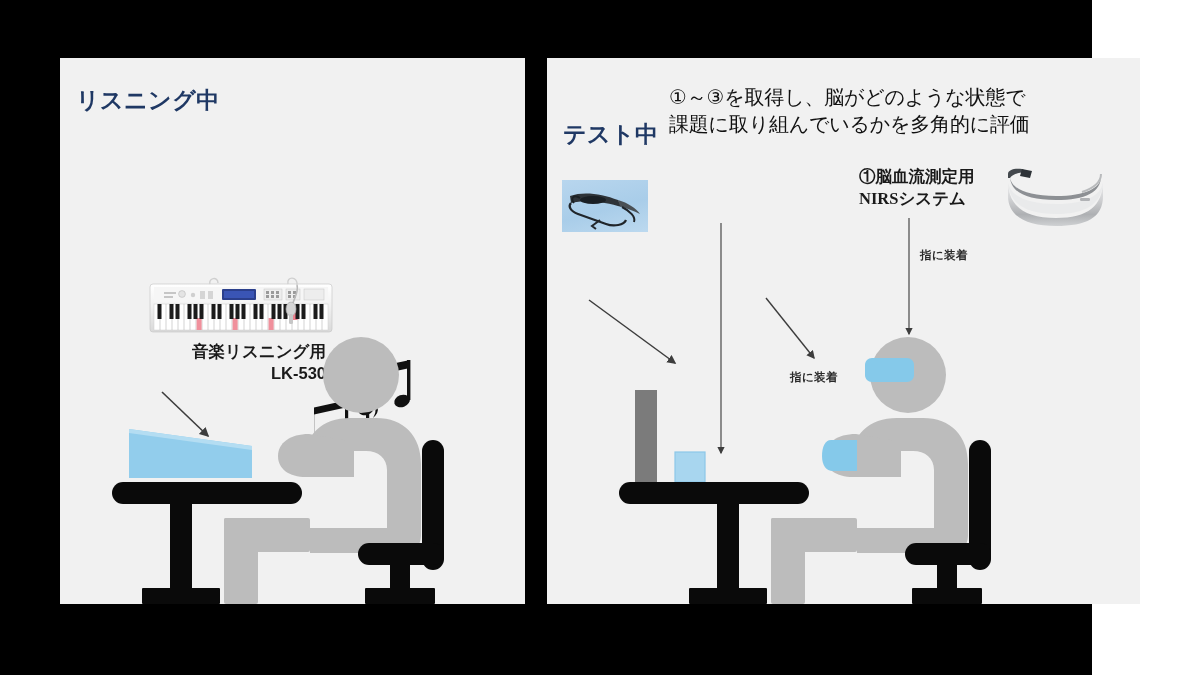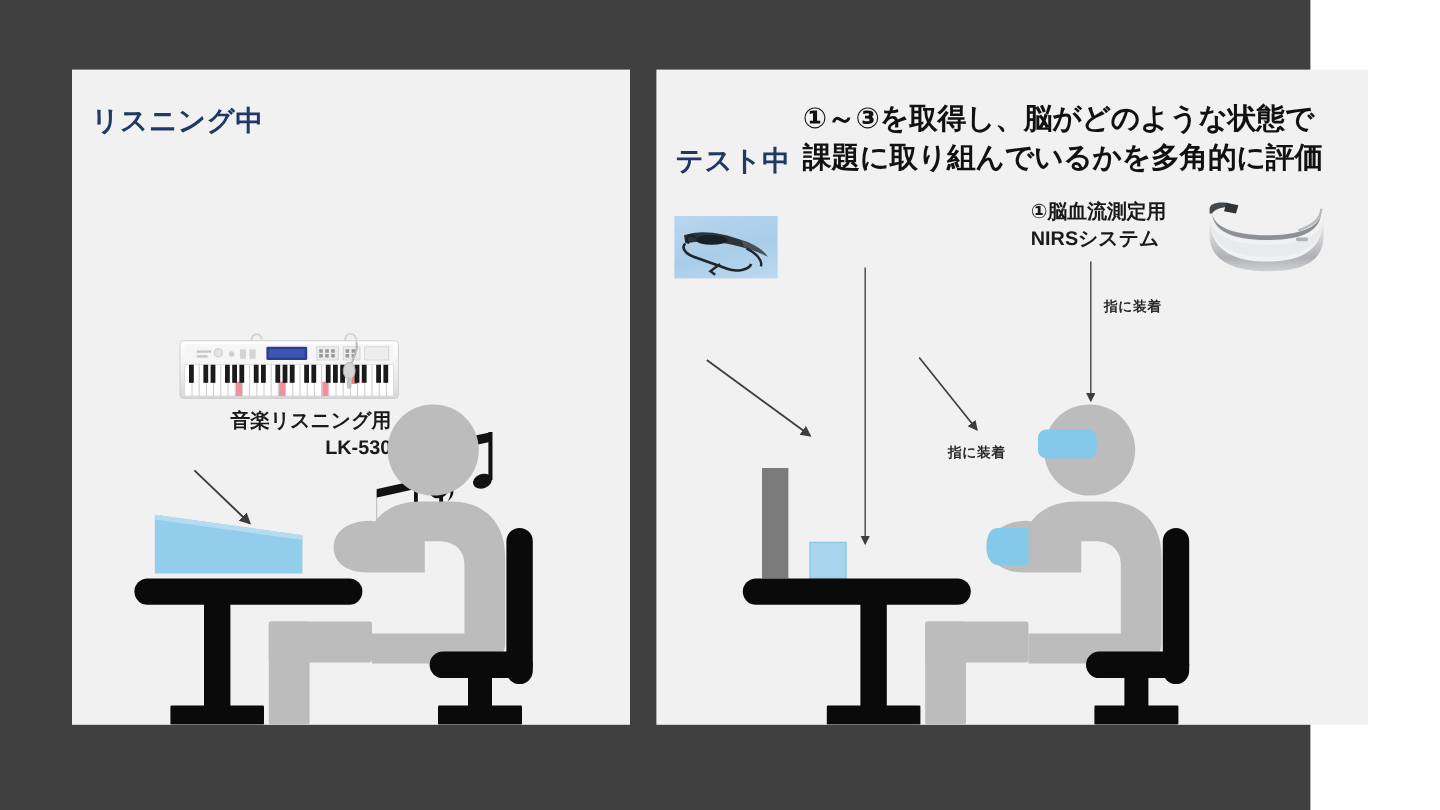--- a/index.html
+++ b/index.html
@@ -13,21 +13,21 @@
     position: relative;
     overflow: hidden;
     font-family: "Liberation Sans", "DejaVu Sans", sans-serif;
   }
 
   .stage {
     position: absolute;
     left: 0; top: 0;
     width: 1092px;
     height: 675px;
-    background: #404040;
+    background: #000000;
   }
 
   
   .panel {
     position: absolute;
     background: #f1f1f1;
     overflow: hidden;
   }
   #panel-left  { left: 60px;  top: 58px; width: 465px; height: 546px; }
   #panel-right { left: 547px; top: 58px; width: 593px; height: 546px; }
@@ -42,22 +42,22 @@
     white-space: nowrap;
   }
   #title-left  { left: 16px; top: 27px; }
   #title-right { left: 16px; top: 27px; margin-top: 34px; }
 
   .headline {
     position: absolute;
     left: 122px;
     top: 26px;
     color: #111111;
-    font-weight: bold;
-    font-size: 24px;
+    font-weight: normal;
+    font-size: 20px;
     line-height: 1.33;
     white-space: pre-line;
     letter-spacing: -0.2px;
   }
 
   
   .label {
     position: absolute;
     color: #1a1a1a;
     font-weight: bold;
@@ -334,21 +334,21 @@
                  C101 28, 86 38, 54 38 C22 38, 6 28, 6 14 Z" fill="#e9eaeb"></path>
         <path d="M8 10 C8 26, 24 34, 54 34 C84 34, 99 26, 99 10
                  C99 22, 84 30, 54 30 C24 30, 8 22, 8 10 Z" fill="#8d9094"></path>
         <path d="M6 12 L6 8 C6 4, 12 2, 20 3 L26 6 C18 6, 10 8, 8 12 Z" fill="#43484d"></path>
         <path d="M20 3 L30 5 L28 12 L18 10 Z" fill="#2e3338"></path>
         <path d="M99 8 C99 16, 92 22, 80 26" fill="none" stroke="#b9bbbd" stroke-width="2"></path>
         <rect x="78" y="32" width="10" height="3" rx="1.2" fill="#b0b2b5"></rect>
       </svg>
     </div>
 
-    <div class="label" style="left:312px; top:108px;">①脳血流測定用
+    <div class="label" style="left:312px; top:108px;font-family:Liberation Serif, serif;">①脳血流測定用
 NIRSシステム</div>
 
 
 
     <div class="small-label" style="left:373px; top:190px;">指に装着</div>
 
     <div class="small-label" style="left:243px; top:312px;">指に装着</div>
 
     <svg class="svg-abs" style="left:0; top:0;" width="593" height="546" viewBox="0 0 593 546">
       <defs>

